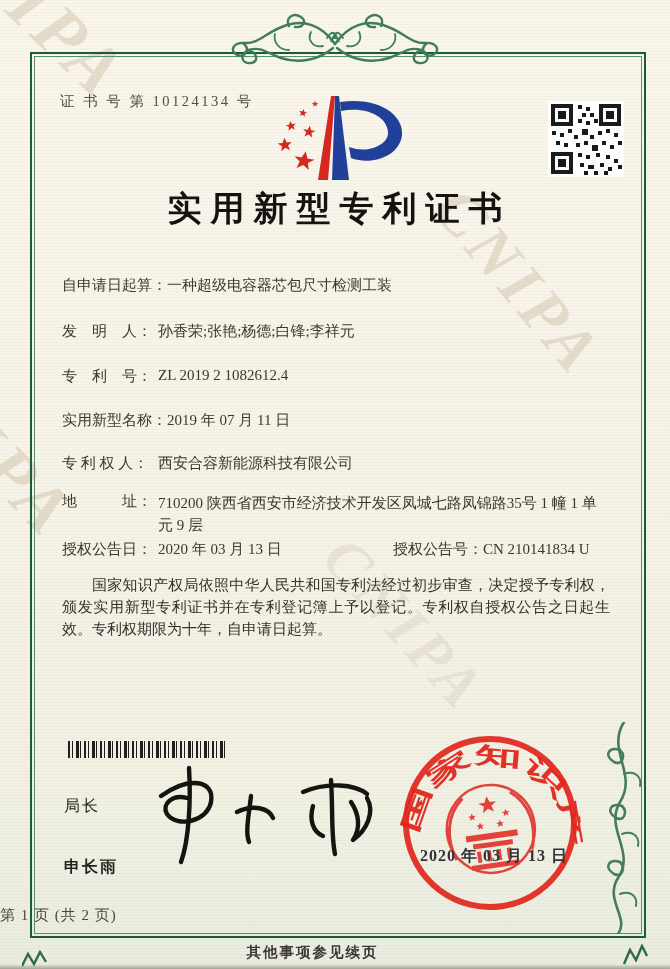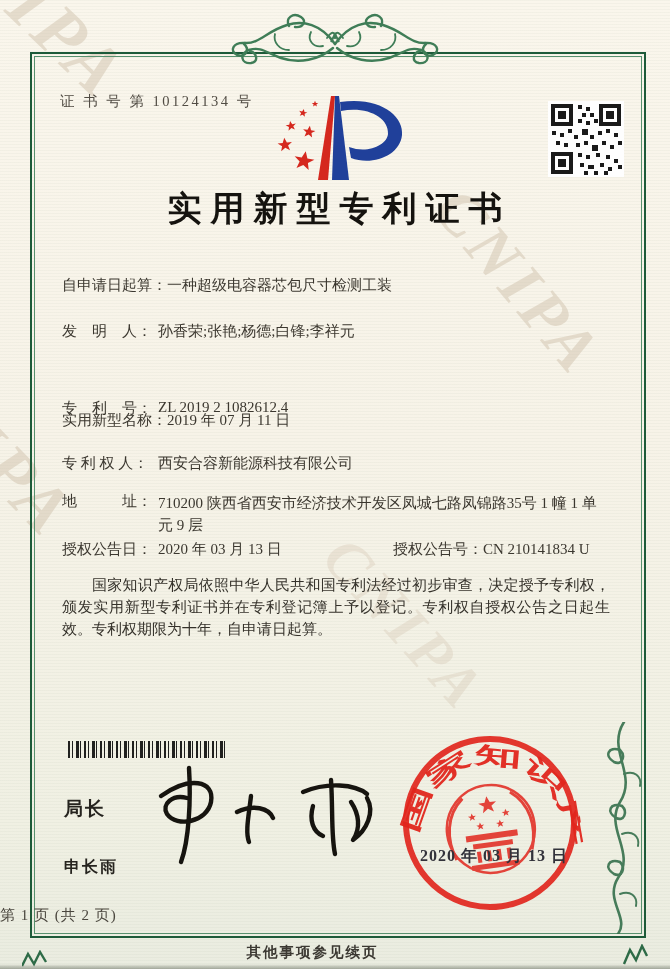--- a/index.html
+++ b/index.html
@@ -23,21 +23,21 @@
   .fval{vertical-align:top;}
   .wrapval{display:inline-block;width:444px;white-space:normal;line-height:22px;}
   .grant2{position:absolute;left:283px;top:0;margin-left:48px;}
   .paras{position:absolute;left:62px;top:574px;width:548px;font-size:15px;line-height:22px;
          color:#34312a;text-align:justify;}
   .paras p{margin:0;text-indent:2em;}
   .barcode{position:absolute;left:68px;top:741px;width:160px;height:17px;
     background:repeating-linear-gradient(90deg,#20201e 0 2px,transparent 2px 4px,#20201e 4px 5px,
       transparent 5px 8px,#20201e 8px 11px,transparent 11px 12px,#20201e 12px 13px,transparent 13px 16px);}
   .sig-title{position:absolute;left:64px;top:796px;font-family:"Liberation Sans",sans-serif;
-             font-weight:bold;font-size:19px;color:#26241f;letter-spacing:2px;}
+             font-weight:normal;font-size:16px;color:#26241f;letter-spacing:2px;}
   .sig-name{position:absolute;left:64px;top:826px;font-family:"Liberation Sans",sans-serif;
             font-weight:bold;font-size:16px;color:#26241f;letter-spacing:2px;margin-top:31px;}
   .seal-wrap{position:absolute;left:400px;top:733px;width:180px;height:180px;transform:rotate(-8deg);}
   .seal-date{position:absolute;left:404px;top:846px;width:180px;text-align:center;font-size:16px;
              font-weight:bold;color:#32323a;letter-spacing:1px;z-index:5;}
   .page-num{position:absolute;left:0;top:906px;width:670px;text-align:left;font-size:15px;color:#4a463e;letter-spacing:1px;}
   .cont-note{position:absolute;left:0;top:943px;width:625px;text-align:center;font-size:14.5px;font-weight:bold;
              color:#3c3933;letter-spacing:2px;}
   .bottom-shadow{position:absolute;left:0;bottom:0;width:670px;height:5px;
                  background:linear-gradient(180deg,rgba(0,0,0,0),rgba(70,80,66,.45));z-index:6;}
@@ -156,21 +156,21 @@
 
     <div class="title">实用新型专利证书</div>
 
     <div class="fields">
       <div class="frow" style="top:276px;">
         <span class="flabel">自申请日起算：</span><span class="fval">一种超级电容器芯包尺寸检测工装</span>
       </div>
       <div class="frow" style="top:322px;">
         <span class="flabel">发　明　人：</span><span class="fval">孙香荣;张艳;杨德;白锋;李祥元</span>
       </div>
-      <div class="frow" style="top:367px;margin-top:32px;">
+      <div class="frow" style="top:367px;">
         <span class="flabel">专　利　号：</span><span class="fval">ZL 2019 2 1082612.4</span>
       </div>
       <div class="frow" style="top:411px;">
         <span class="flabel">实用新型名称：</span><span class="fval">2019 年 07 月 11 日</span>
       </div>
       <div class="frow" style="top:454px;">
         <span class="flabel">专 利 权 人：</span><span class="fval">西安合容新能源科技有限公司</span>
       </div>
       <div class="frow" style="top:492px;">
         <span class="flabel">地　　　址：</span><span class="fval wrapval">710200 陕西省西安市经济技术开发区凤城七路凤锦路35号 1 幢 1 单元 9 层</span>

